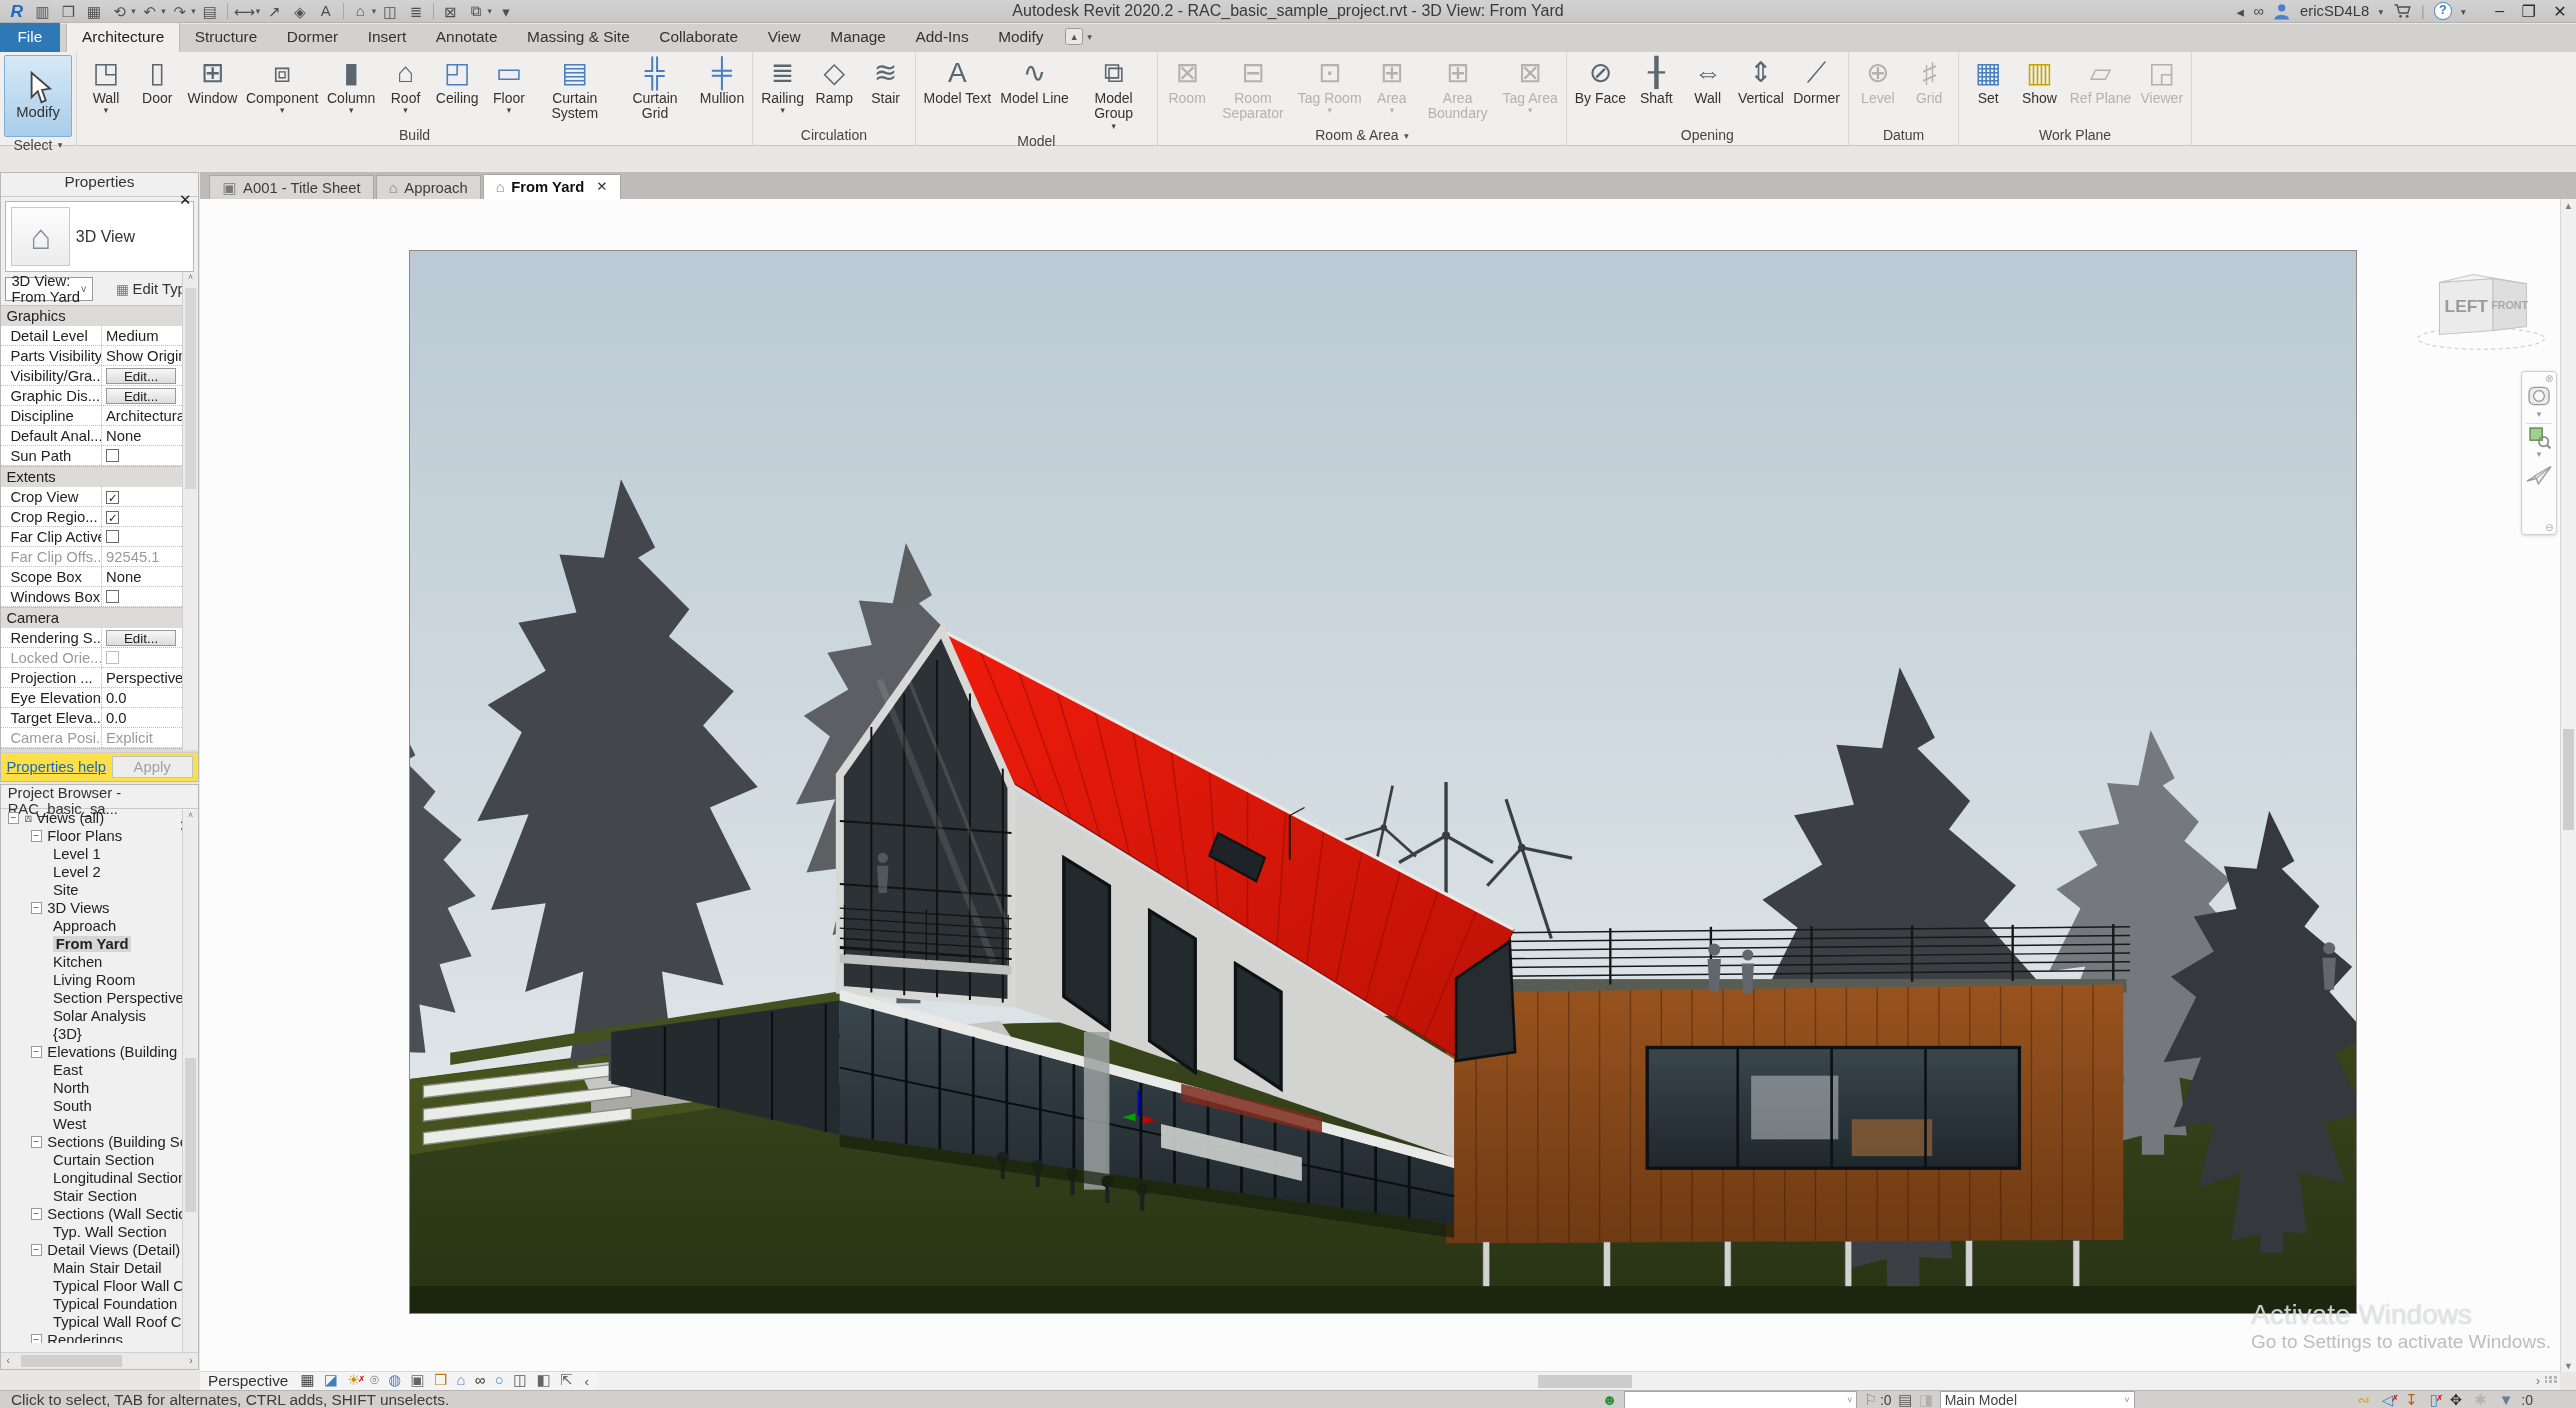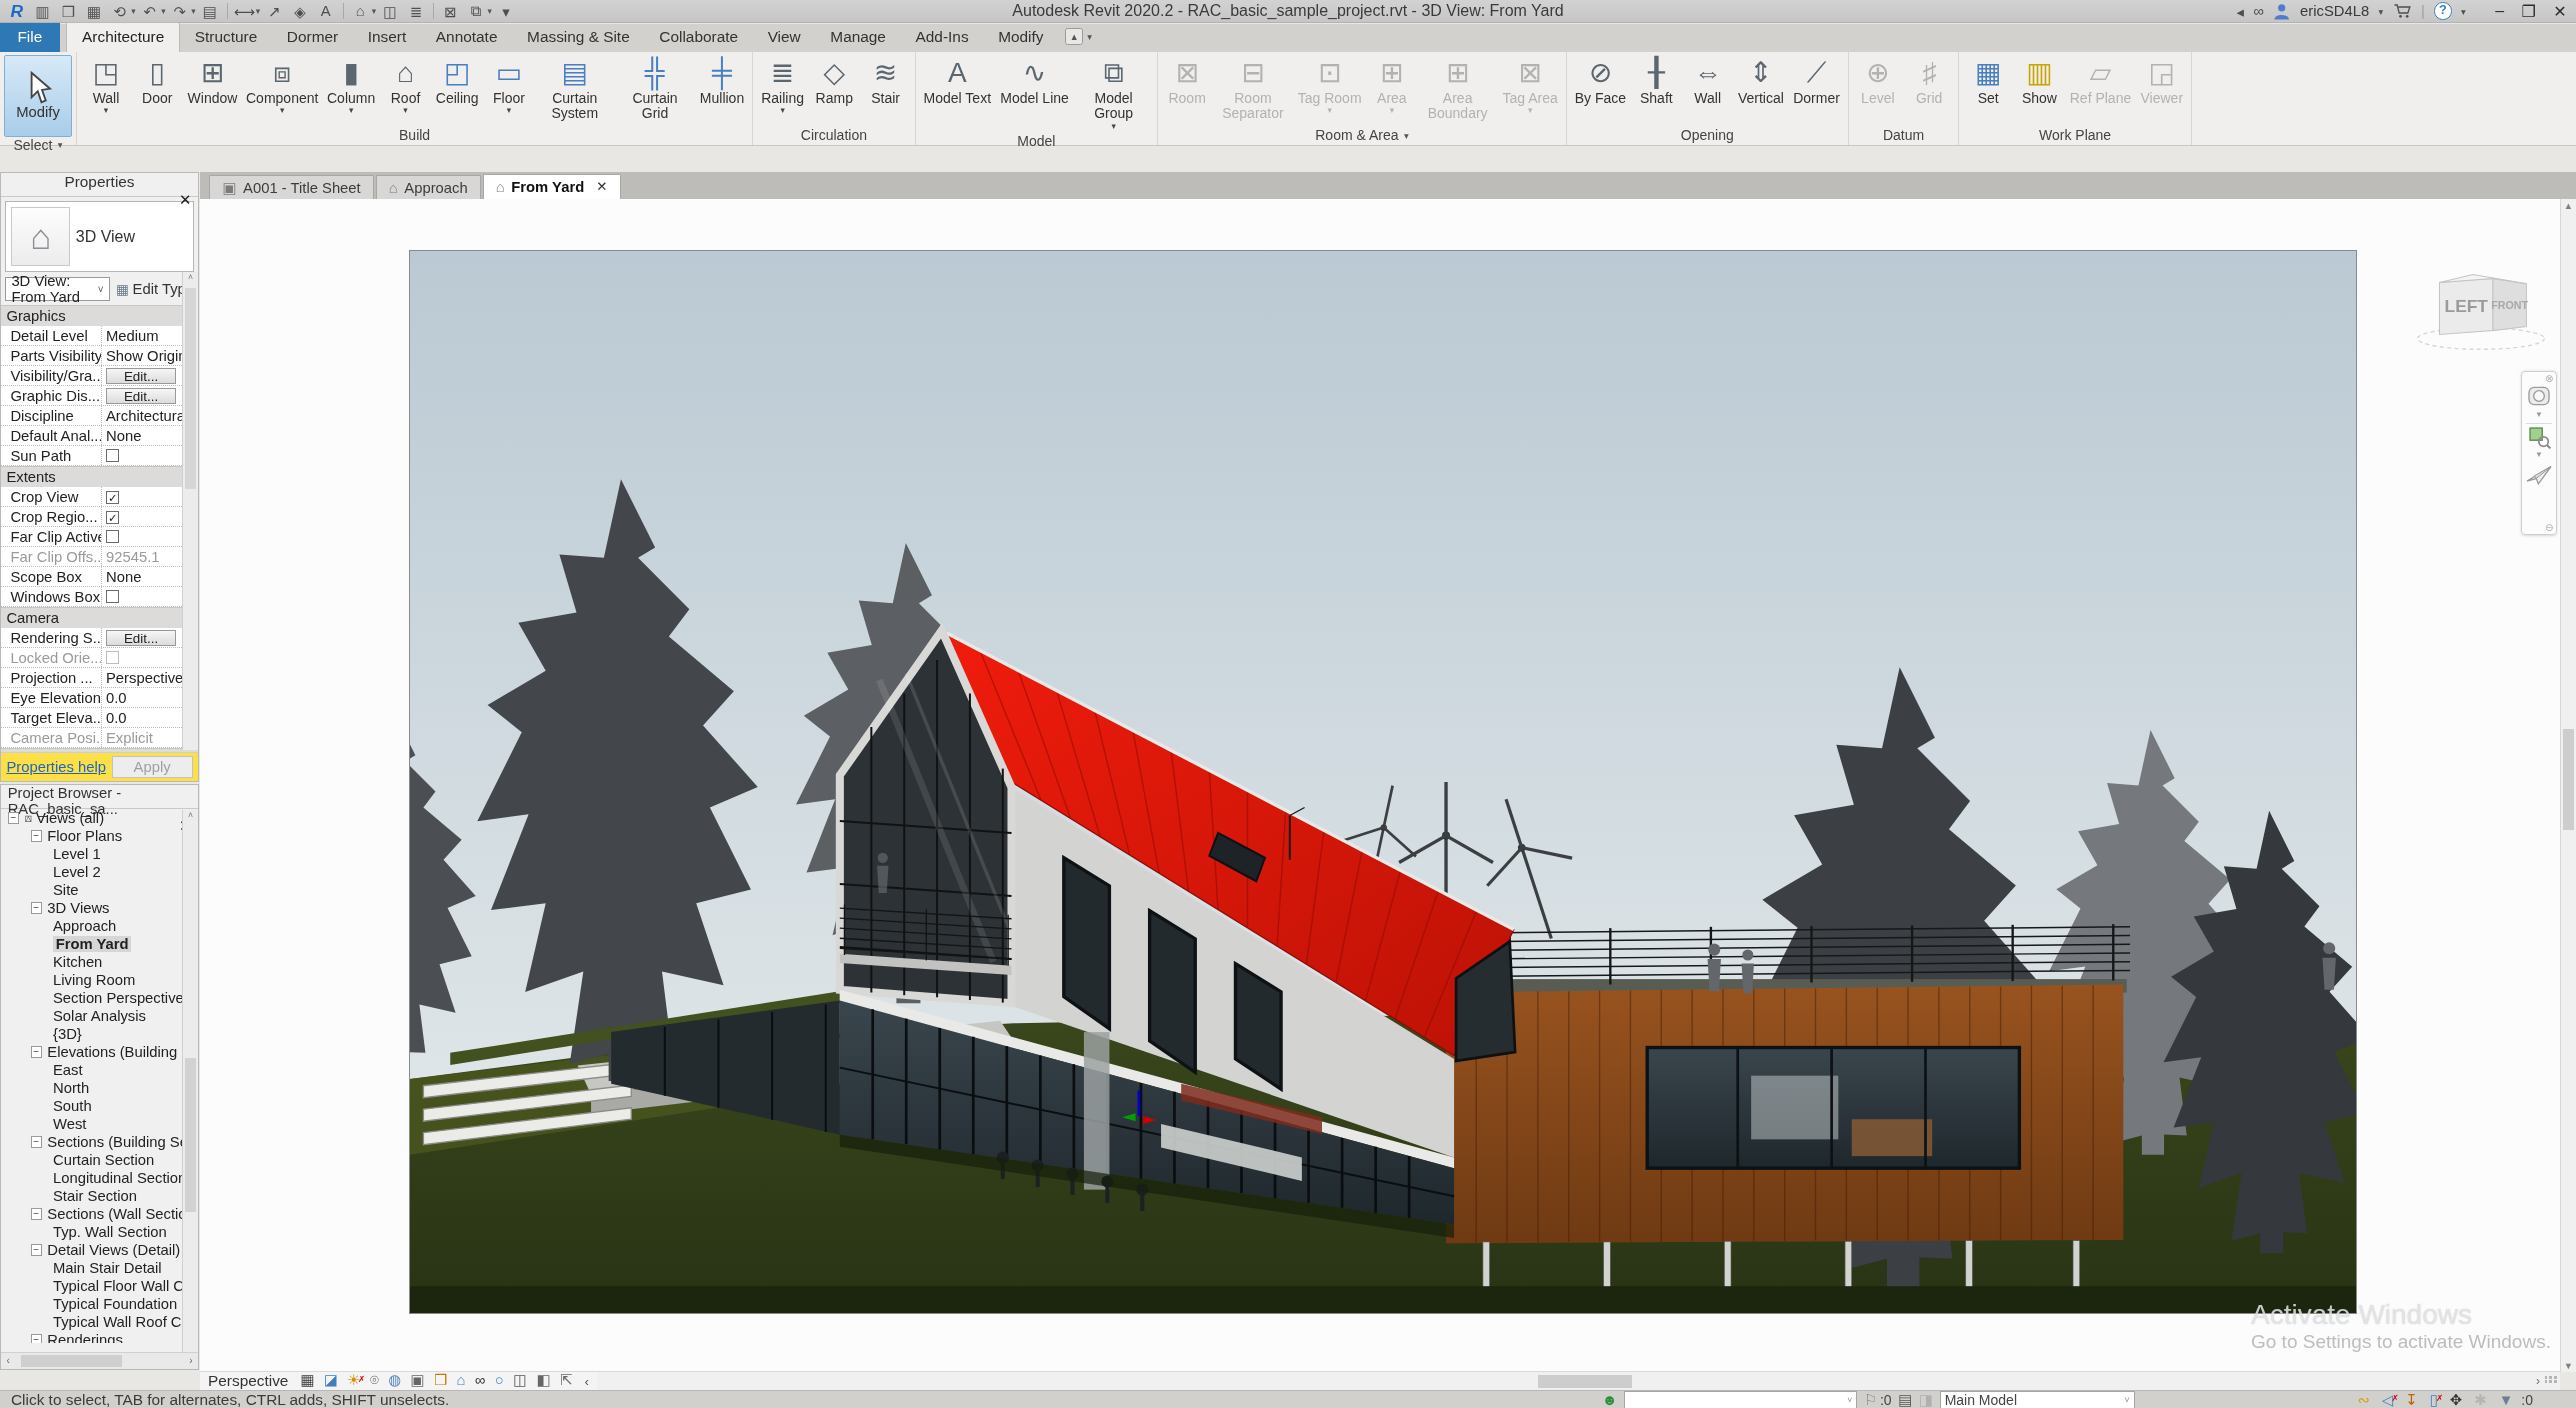--- a/index.html
+++ b/index.html
@@ -71,21 +71,21 @@
     font-size:15.4px; color:#333; background:#f0f0f0; border-bottom:0.7px solid #c9c9c9;flex-direction:column; }
   .pal-header .x { margin-left:auto; font-weight:bold; font-size:14.8px; color:#222; }
 
   #properties { left:0; top:172px; width:199px; height:610px; }
   .type-selector { margin:4px; background:#fff; border:0.7px solid #b5b5b5; height:71px;
     display:flex; align-items:center; }
   .type-thumb { width:59px; height:59px; margin:5.4px; border:0.7px solid #c9c9c9;
     display:flex; align-items:center; justify-content:center; font-size:35px; color:#8a8f94;
     background:linear-gradient(#fdfdfd,#ececec); }
   .type-label { font-size:16px; color:#333; }
-  .combo-row { display:flex; align-items:center; gap:6px; padding:1.3px 4px 4px; }
+  .combo-row { display:flex; align-items:center; gap:23px; padding:1.3px 4px 4px; }
   .combo { flex:1; height:24px; background:#fff; border:0.7px solid #9a9a9a; display:flex;
     align-items:center; font-size:14.8px; color:#222; padding:0 5.4px; }
   .combo .car { margin-left:auto; font-size:10px; color:#555; }
   .edit-type { display:flex; align-items:center; gap:4px; font-size:14.8px; color:#333; }
   .edit-type .ic { font-size:13.4px; color:#68788a; }
   .pgrid { position:relative; }
   .psec { height:21px; background:#dcdbd9; display:flex; align-items:center; padding:0 5.4px;
     font-size:14.8px; color:#222; border-top:0.7px solid #c6c6c6; }
   .psec .chev { margin-left:auto; font-size:10px; color:#444; }
   .prow { height:20px; display:flex; border-bottom:0.7px dotted #bdbdbd; background:#fff; }

